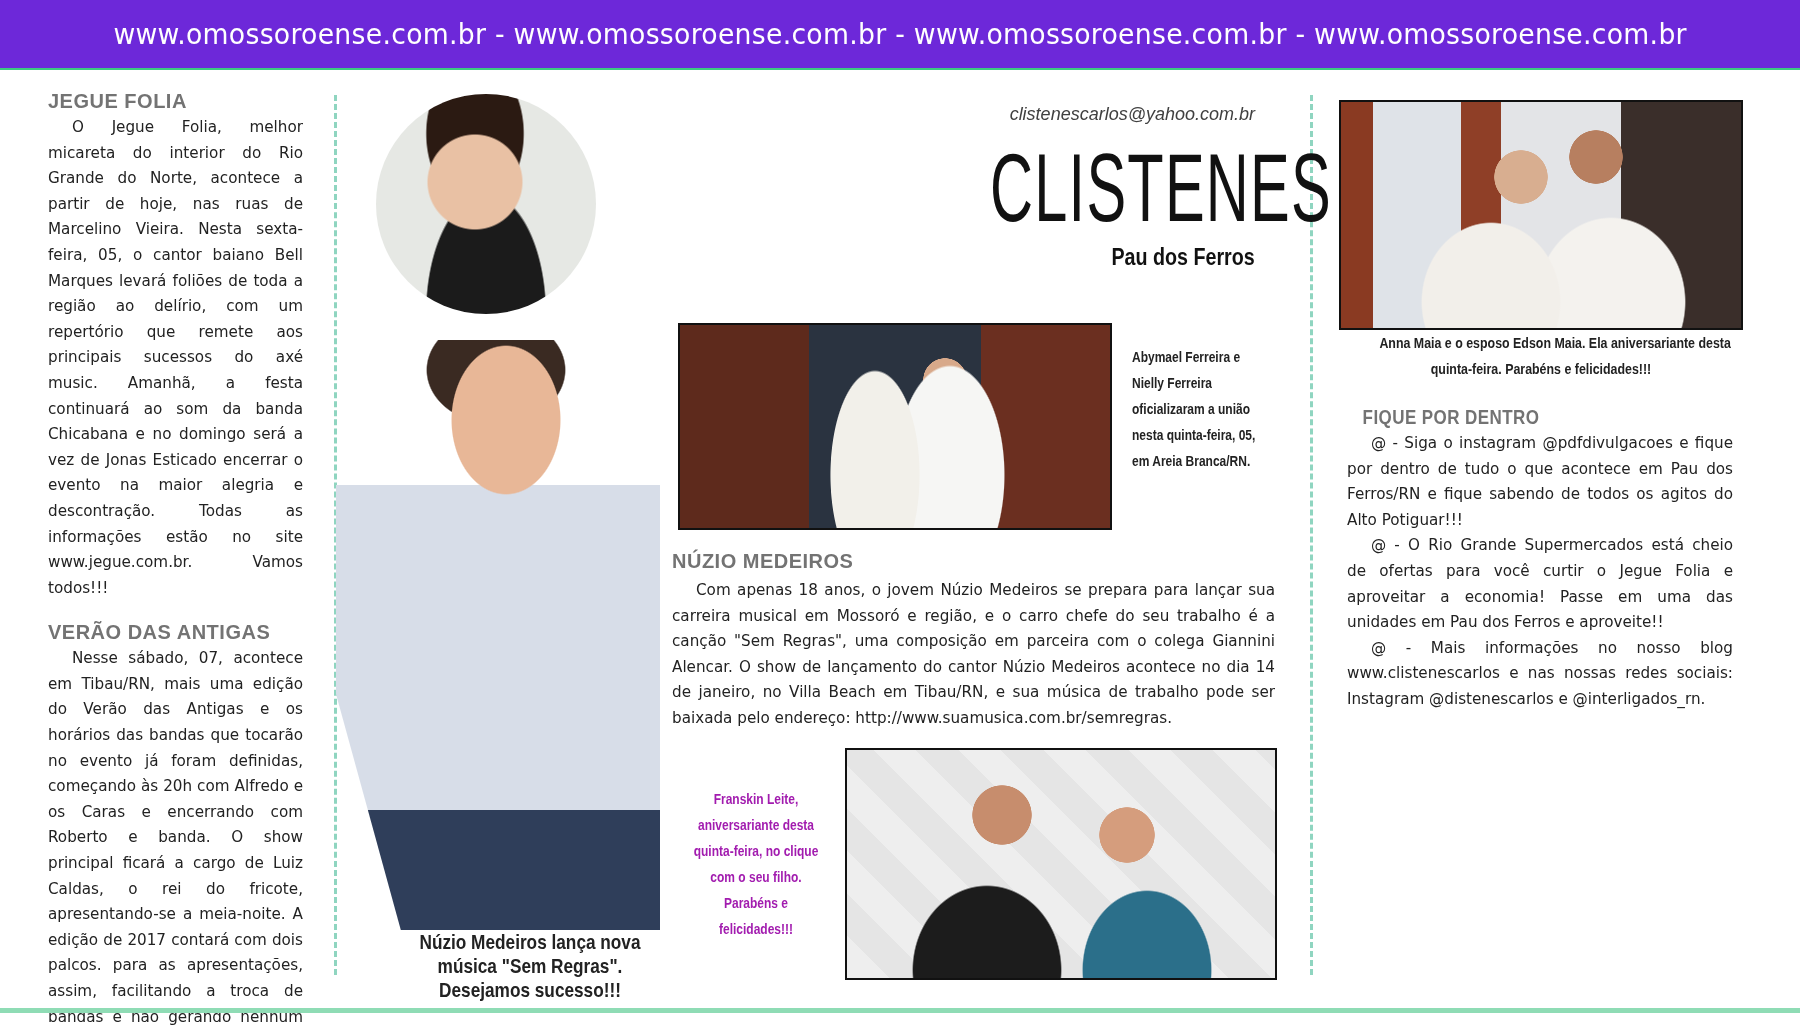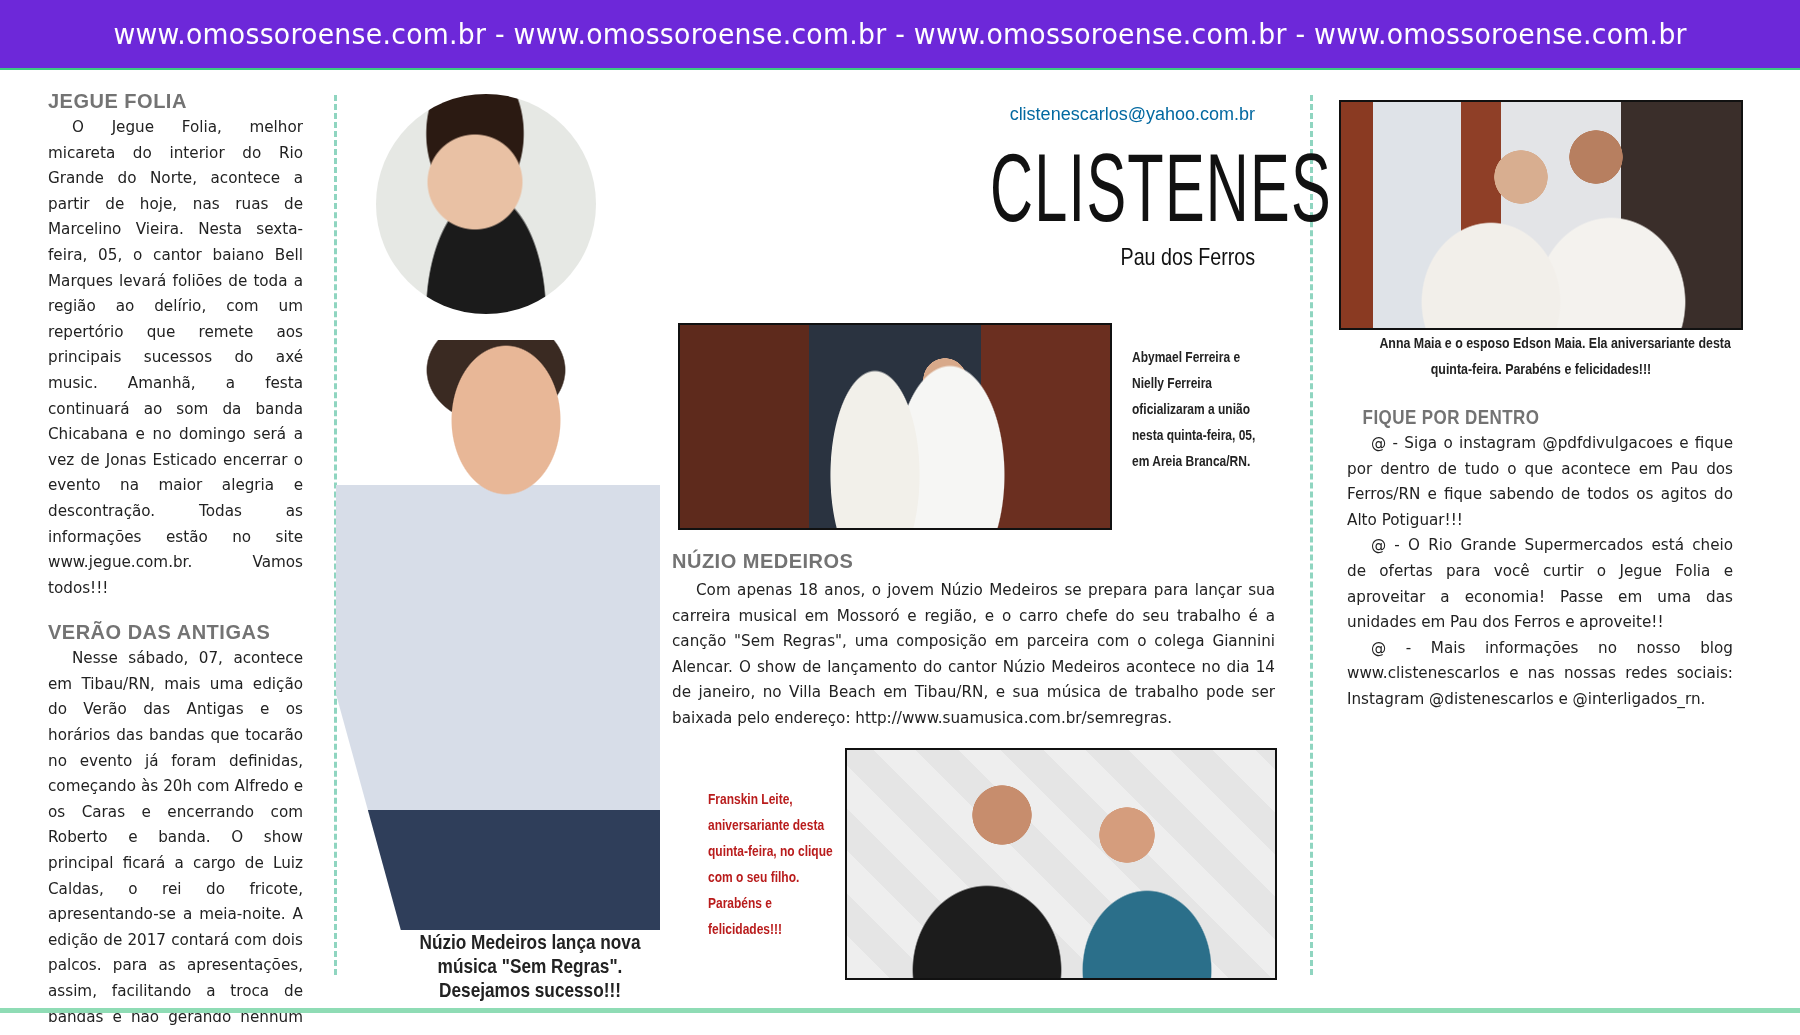--- a/index.html
+++ b/index.html
@@ -46,31 +46,31 @@
   .author-photo {
     position: absolute; left: 376px; top: 94px; width: 220px; height: 220px; border-radius: 50%;
     background: radial-gradient(circle at 45% 40%, #e9c1a4 0 26%, transparent 27%),
                 radial-gradient(ellipse at 45% 18%, #2b1a12 0 28%, transparent 29%),
                 radial-gradient(ellipse at 50% 100%, #1b1b1b 0 38%, transparent 39%),
                 #e6e8e4;
     overflow: hidden;
   }
   .email {
     position: absolute; left: 920px; top: 104px; width: 335px; text-align: right;
-    font-family: "Liberation Sans", sans-serif; font-size: 18px; color: #0369a1;
+    font-family: "Liberation Sans", sans-serif; font-size: 18px; color: #404040; font-style: italic;
   }
   .masthead {
     position: absolute; left: 615px; top: 138px; width: 645px; text-align: right;
     font-family: "Liberation Sans Narrow", "Liberation Sans", sans-serif; font-size: 96px; line-height: 100px;
     color: #111; letter-spacing: 2px; white-space: nowrap;
   }
   .masthead span { display: inline-block; transform: scaleX(0.62); transform-origin: right center; }
   .city {
     position: absolute; left: 980px; top: 243px; width: 275px; text-align: right;
-    font-family: "Liberation Sans", sans-serif; font-weight: normal; font-size: 24px; color: #111;
+    font-family: "Liberation Sans", sans-serif; font-weight: bold; font-size: 24px; color: #111;
   }
   .city span { display:inline-block; transform: scaleX(0.82); transform-origin: right center; }
 
   
   .nuzio-photo {
     position: absolute; left: 336px; top: 340px; width: 324px; height: 590px;
     background:
       radial-gradient(ellipse 55px 75px at 170px 80px, #e8b797 0 98%, transparent 100%),
       radial-gradient(ellipse 70px 55px at 160px 30px, #3a2a22 0 98%, transparent 100%),
       linear-gradient(180deg, transparent 0 145px, #d7dde8 145px 470px, #2f3e5a 470px 100%);
@@ -107,22 +107,22 @@
   .franskin-photo {
     left: 845px; top: 748px; width: 432px; height: 232px;
     background:
       radial-gradient(ellipse 75px 85px at 140px 220px, #1c1c1c 0 98%, transparent 100%),
       radial-gradient(ellipse 65px 80px at 300px 220px, #2b6f8a 0 98%, transparent 100%),
       radial-gradient(circle 30px at 155px 65px, #c78d6d 0 98%, transparent 100%),
       radial-gradient(circle 28px at 280px 85px, #d59d7d 0 98%, transparent 100%),
       repeating-linear-gradient(45deg, #eeeeee 0 30px, #e5e5e5 30px 60px);
   }
   .franskin-caption {
-    position: absolute; left: 660px; top: 786px; width: 160px; text-align: left;
-    font-family: "Liberation Sans", sans-serif; font-weight: bold; font-size: 15px; line-height: 26px; color: #b91c1c; margin-left: 16px;
+    position: absolute; left: 660px; top: 786px; width: 160px; text-align: center;
+    font-family: "Liberation Sans", sans-serif; font-weight: bold; font-size: 15px; line-height: 26px; color: #a21caf;
   }
   .franskin-caption div { transform: scaleX(0.8); transform-origin: right center; white-space: nowrap; }
 
   
   .anna-photo {
     left: 1339px; top: 100px; width: 404px; height: 230px;
     background:
       radial-gradient(ellipse 70px 80px at 150px 200px, #f2efea 0 98%, transparent 100%),
       radial-gradient(ellipse 75px 85px at 270px 200px, #f4f2ee 0 98%, transparent 100%),
       radial-gradient(circle 27px at 180px 75px, #d8ae90 0 98%, transparent 100%),

